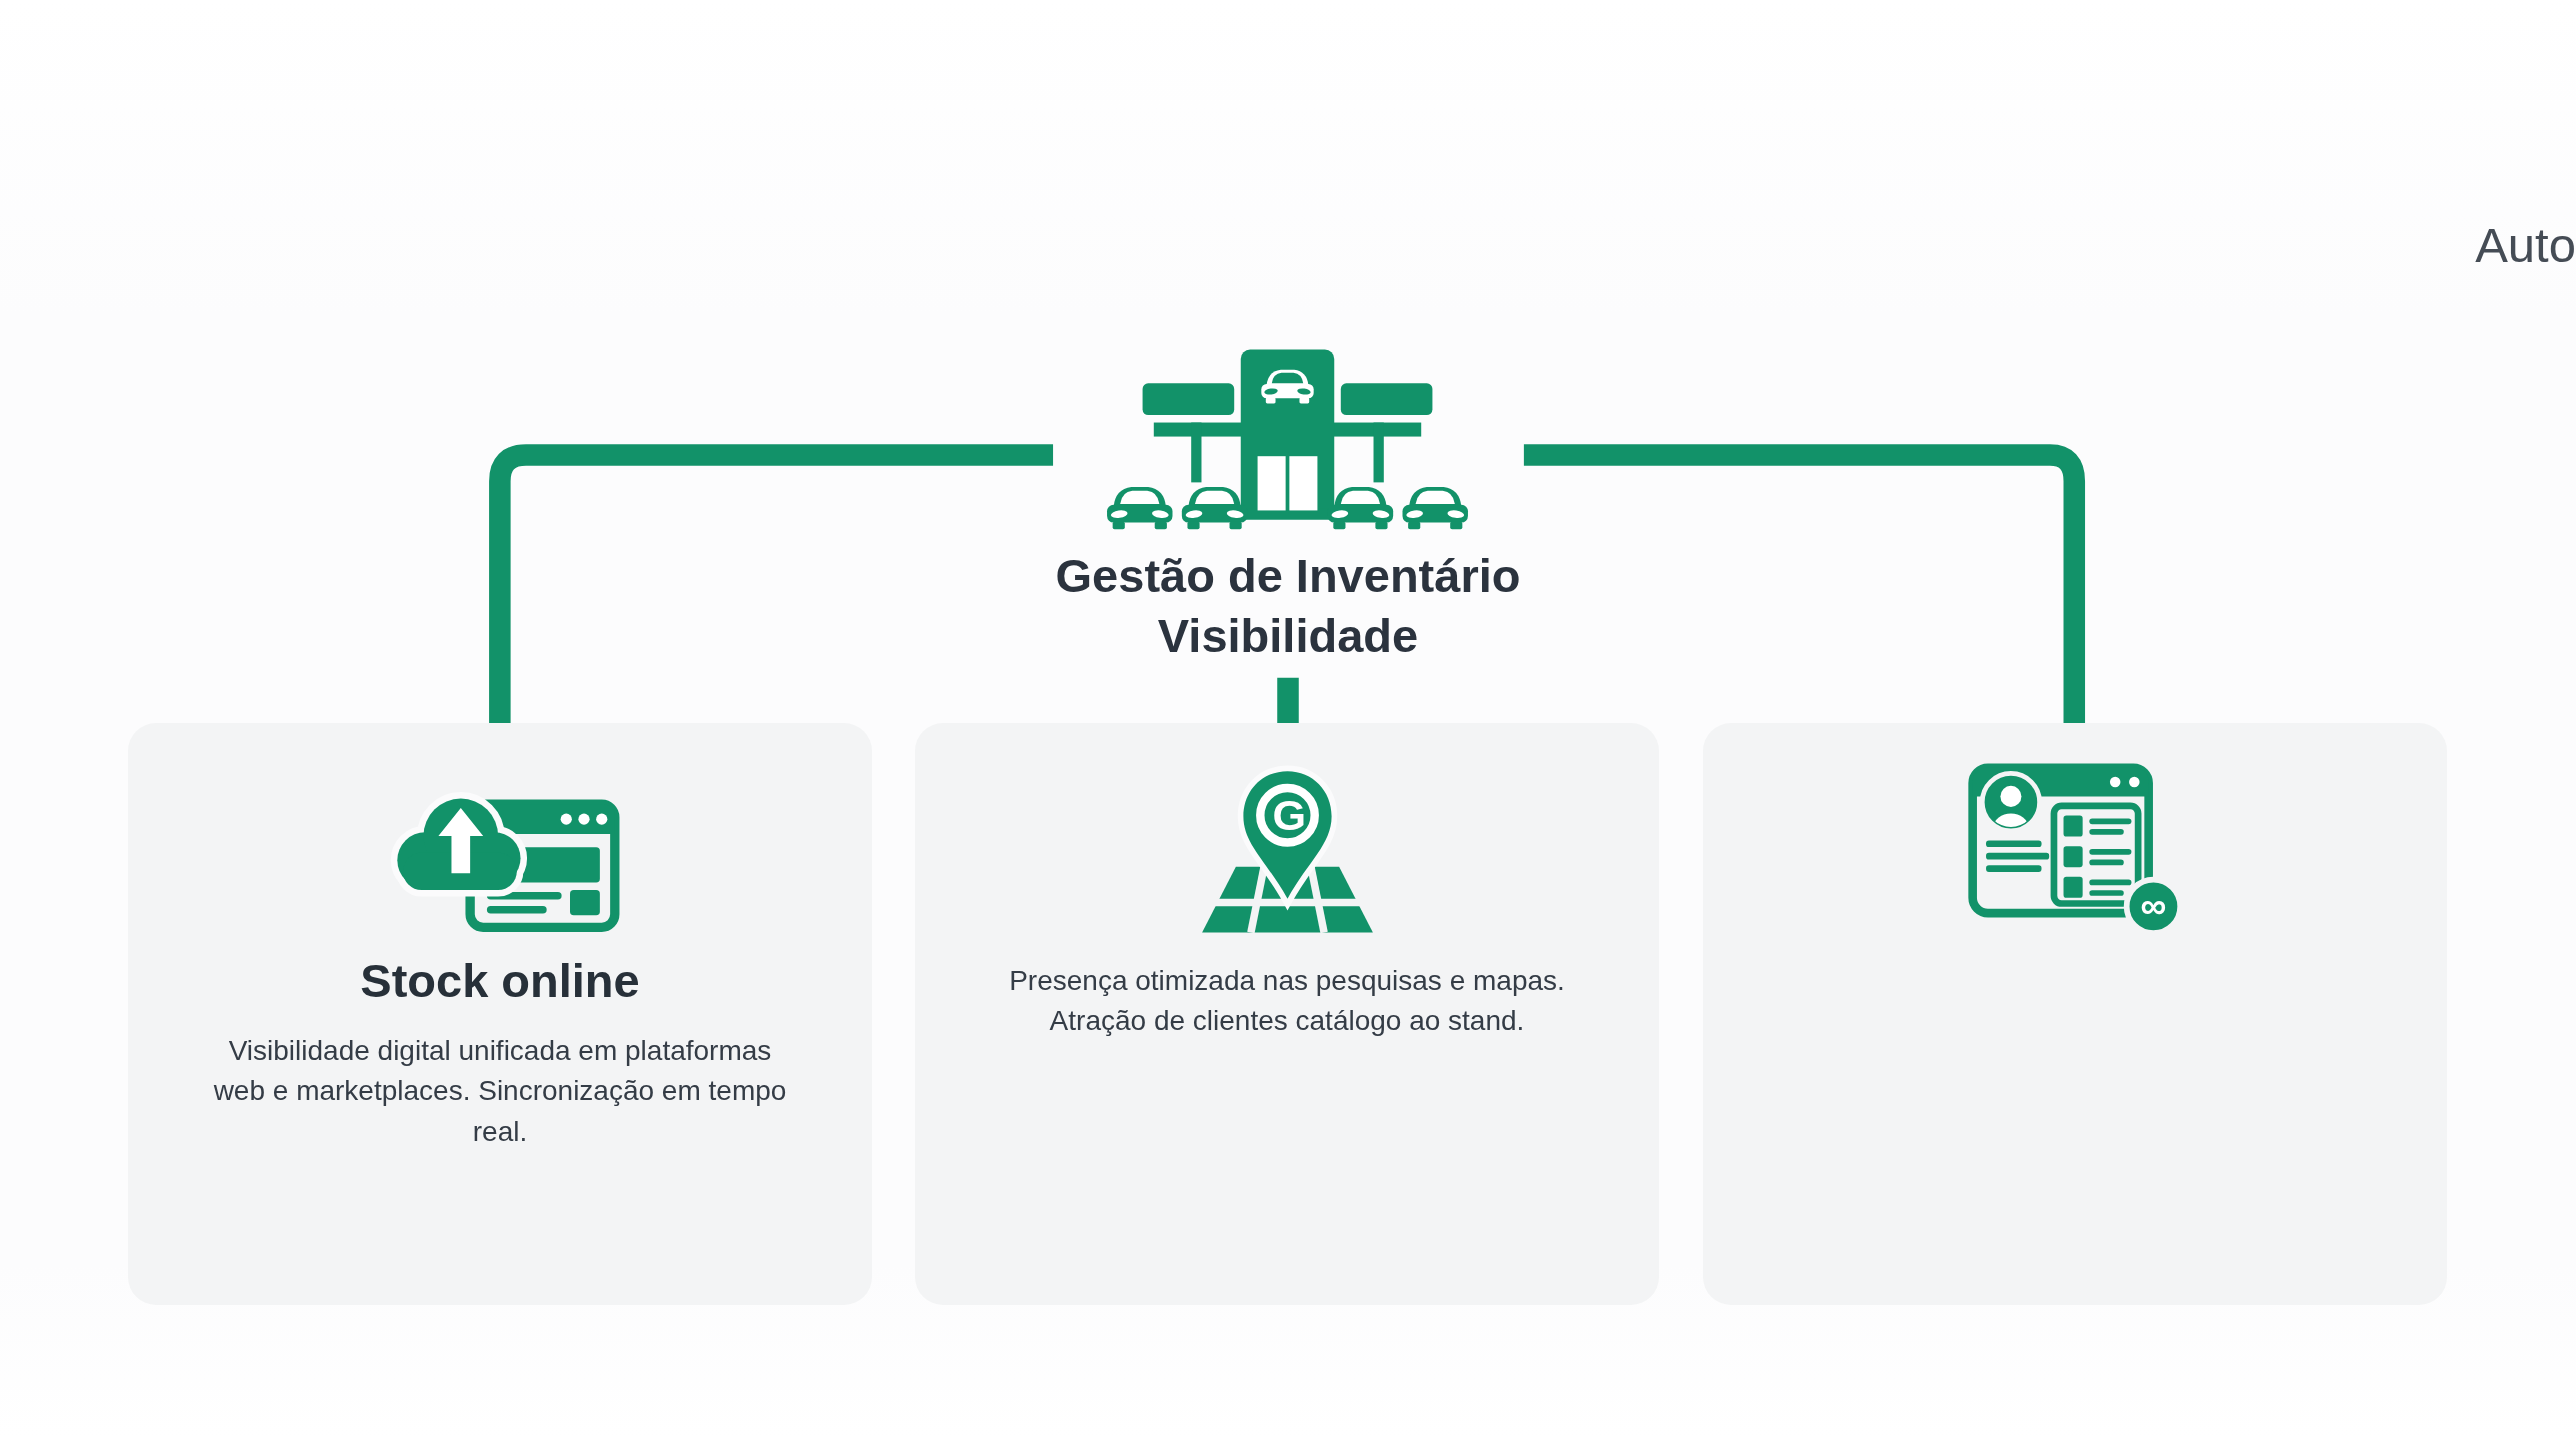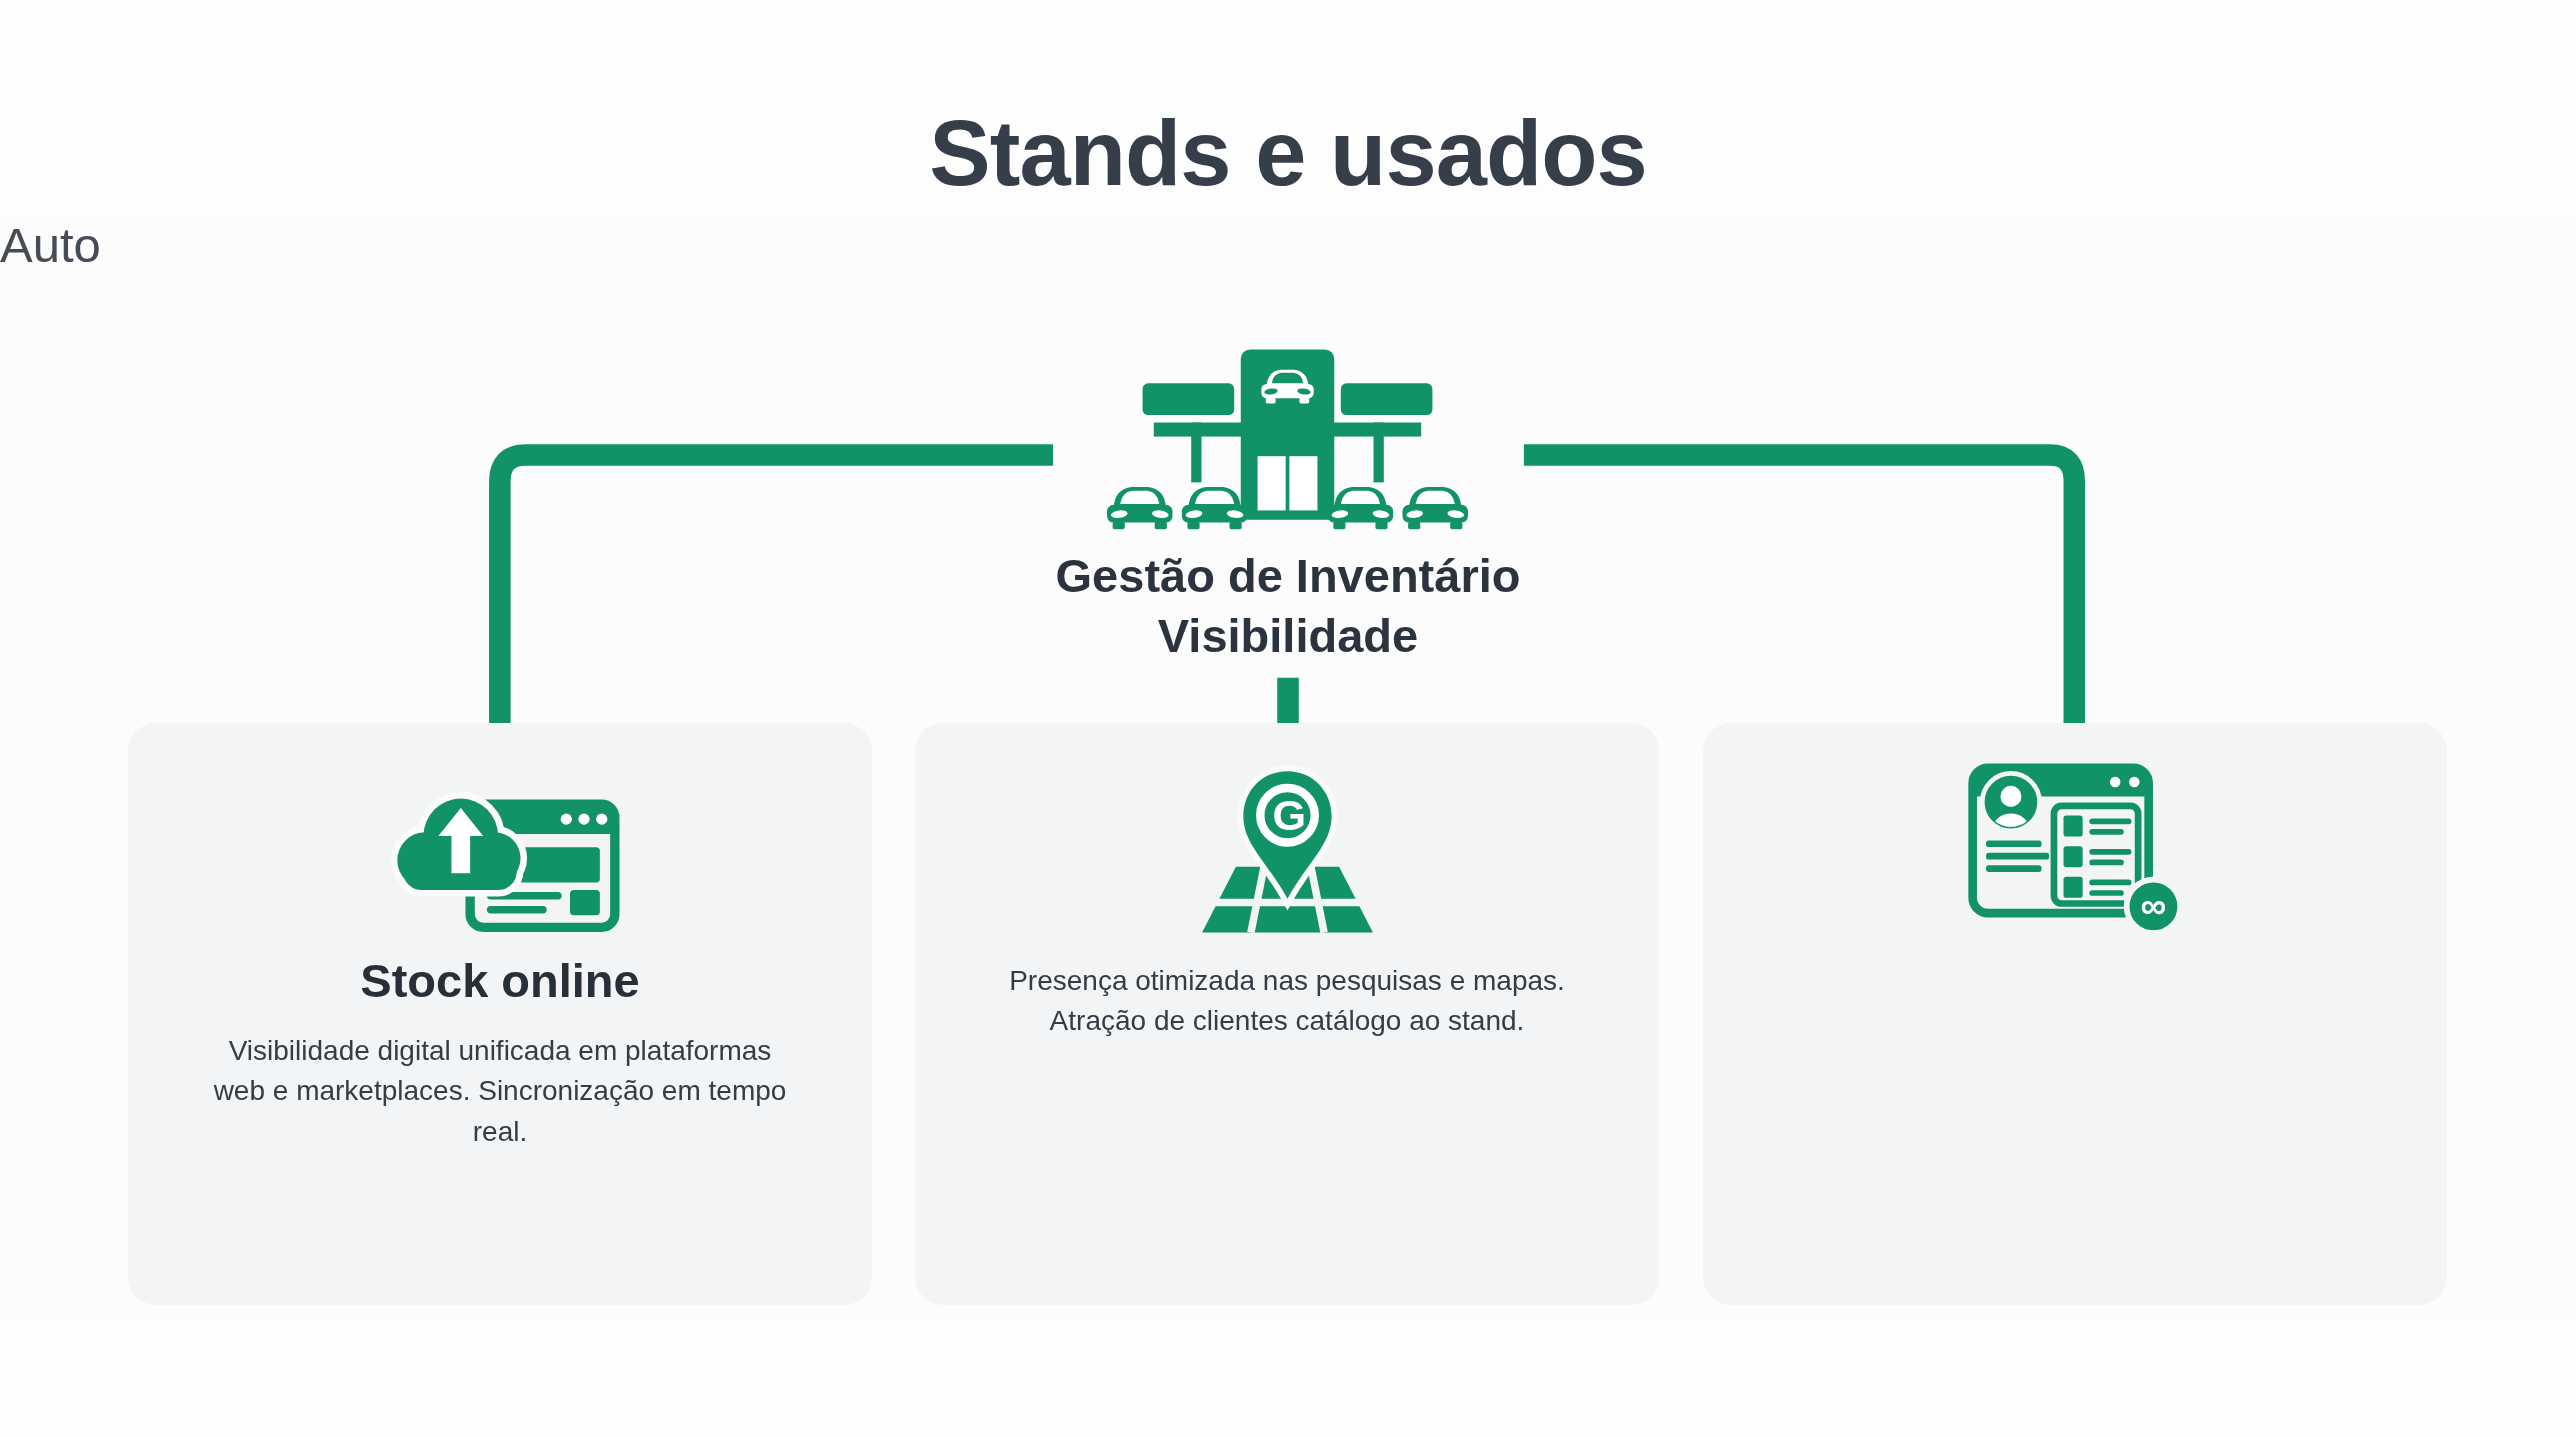--- a/index.html
+++ b/index.html
@@ -19,21 +19,21 @@
     overflow:hidden;
   }
   .stage{position:relative;width:2576px;height:1438px;}
   .page-title{
     position:absolute;top:101px;left:0;width:100%;
     text-align:center;font-size:92px;font-weight:700;color:var(--title);
     letter-spacing:-0.9px;margin:0;
   }
   .page-subtitle{
     position:absolute;top:217px;left:0;width:100%;
-    text-align:left;font-size:49px;font-weight:400;color:var(--subtitle);
+    text-align:right;font-size:49px;font-weight:400;color:var(--subtitle);
   }
   .connectors{position:absolute;left:0;top:0;width:2576px;height:1438px;}
   .center-label{
     position:absolute;top:546px;left:820px;width:936px;
     text-align:center;font-size:47px;font-weight:700;color:#2B333E;
     line-height:1.27;white-space:pre-line;
   }
   .dealership{position:absolute;left:1105px;top:344px;width:365px;height:187px;}
   .card{
     position:absolute;top:723px;width:744px;height:582px;
@@ -50,21 +50,20 @@
   .card-stock .card-desc{max-width:599px;}
   .card-google .card-desc{max-width:571px;}
   .card-meta .card-desc{max-width:613px;}
   svg text{font-family:"Liberation Sans","DejaVu Sans",sans-serif;}
 </style>
 </head>
 <body>
 
 <div class="stage">
 
-  <h1 class="page-title">Stands e usados</h1>
   <div class="page-subtitle">Auto</div>
 
   <svg class="connectors" viewBox="0 0 2752 1536" aria-hidden="true">
     <g fill="none" stroke="var(--green)" stroke-width="23">
       <path d="M 534 775 L 534 514 Q 534 486 562 486 L 1125 486"></path>
       <path d="M 1628 486 L 2190 486 Q 2216 486 2216 514 L 2216 775"></path>
       <path d="M 1376 724 L 1376 775"></path>
     </g>
   </svg>
 

